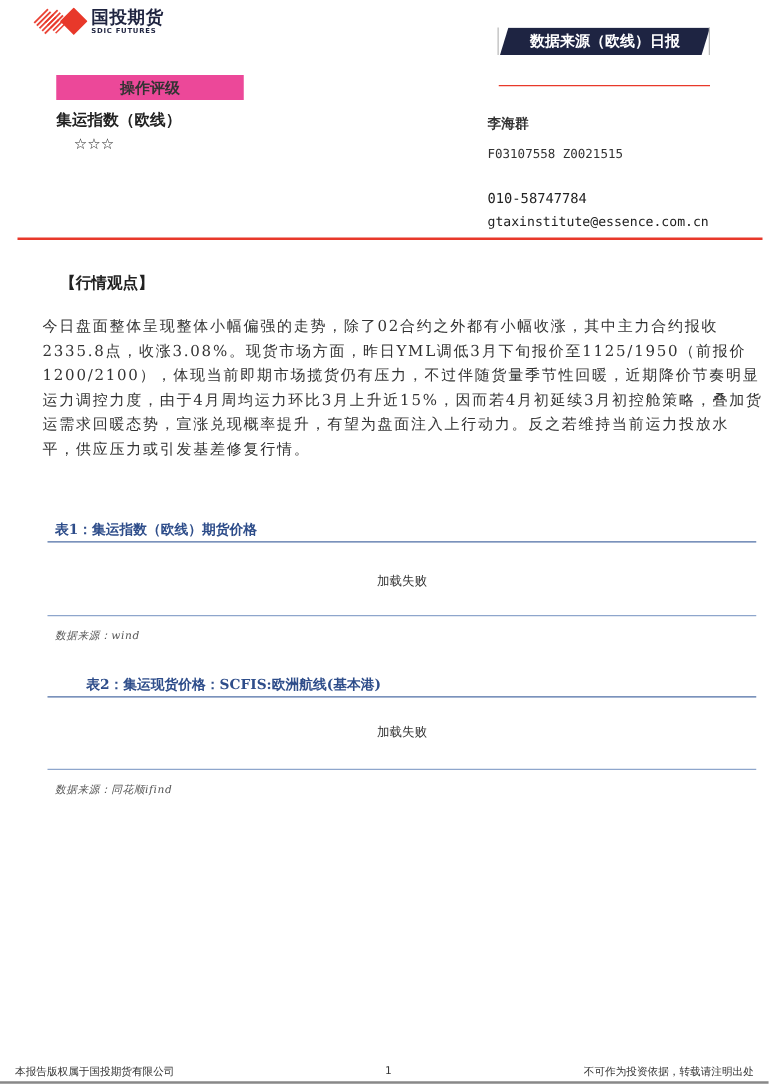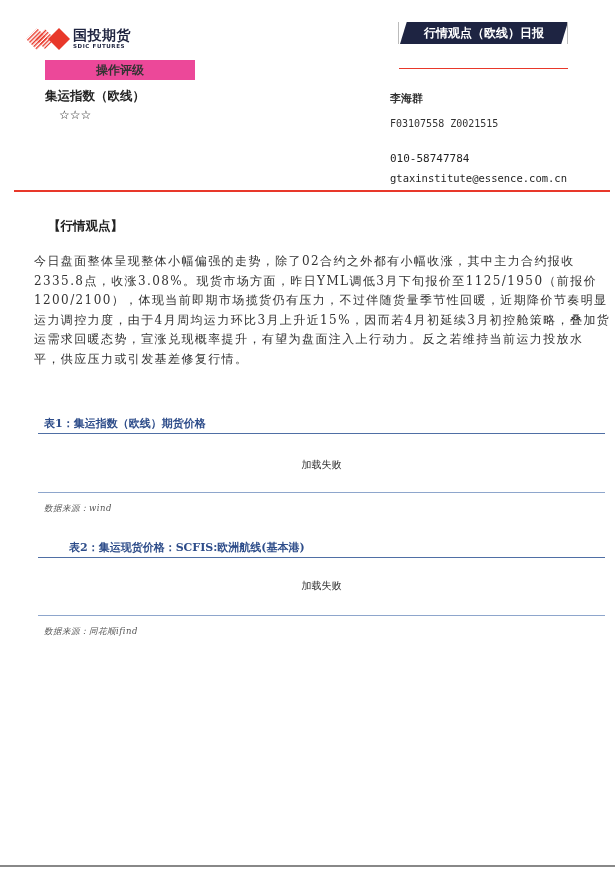--- a/index.html
+++ b/index.html
@@ -4,21 +4,21 @@
   <style>
     * { margin: 0; padding: 0; box-sizing: border-box; }
     html, body {
       width: 615px; height: 870px; background: #ffffff; overflow: hidden;
       font-family: "DejaVu Serif", "Liberation Serif", serif;
       color: #222;
     }
     .page { position: relative; width: 615px; height: 870px; }
 
     
-    .logo { position: absolute; left: 26px; top: 28px; display: flex; align-items: flex-start; }
+    .logo { position: absolute; left: 26px; top: 6px; display: flex; align-items: flex-end; }
     .logo-mark { width: 44px; height: 22px; position: relative; }
     .logo-text { margin-left: 3px; line-height: 1; }
     .logo-cn { font-family: "DejaVu Sans", sans-serif; font-weight: bold; font-size: 14px; color: #1f2440; letter-spacing: 0.5px; }
     .logo-en { font-family: "DejaVu Sans", sans-serif; font-weight: bold; font-size: 5.5px; color: #1f2440; letter-spacing: 0.6px; margin-top: 2px; }
 
     
     .rating-box {
       position: absolute; left: 45px; top: 60px; width: 150px; height: 20px;
       background: #ec4899; text-align: center; font-size: 12px; line-height: 20px; color: #333;
       font-weight: bold;
@@ -95,21 +95,21 @@
       <div class="logo-cn">国投期货</div>
       <div class="logo-en">SDIC FUTURES</div>
     </div>
   </div>
 
   <div class="rating-box">操作评级</div>
   <div class="rating-subject">集运指数（欧线）</div>
   <div class="rating-stars">☆☆☆</div>
 
   <div class="banner-edge-l"></div>
-  <div class="banner">行情观点（欧线）日报</div>
+  <div class="banner">数据来源（欧线）日报</div>
   <div class="banner-edge-r"></div>
   <div class="date-rule"></div>
 
   <div class="analyst-name">李海群</div>
   <div class="analyst-license">F03107558 Z0021515</div>
   <div class="analyst-phone">010-58747784</div>
   <div class="analyst-email">gtaxinstitute@essence.com.cn</div>
   <div class="header-rule"></div>
 
   <div class="section-heading">【行情观点】</div>
@@ -128,14 +128,19 @@
   <div class="tbl-body" style="top:458px;">加载失败</div>
   <div class="tbl-rule-b" style="top:492px;"></div>
   <div class="tbl-source" style="top:503px;">数据来源：wind</div>
 
   <div class="tbl-title" style="top:540px;margin-left:25px;">表2：集运现货价格：SCFIS:欧洲航线(基本港)</div>
   <div class="tbl-rule" style="top:557px;"></div>
   <div class="tbl-body" style="top:579px;">加载失败</div>
   <div class="tbl-rule-b" style="top:615px;"></div>
   <div class="tbl-source" style="top:626px;">数据来源：同花顺ifind</div>
 
+  <div class="footer">
+    <span class="footer-left">本报告版权属于国投期货有限公司</span>
+    <span class="footer-page">1</span>
+    <span class="footer-right">不可作为投资依据，转载请注明出处</span>
+  </div>
   <div class="footer-rule"></div>
 </div>
 
 </body></html>

